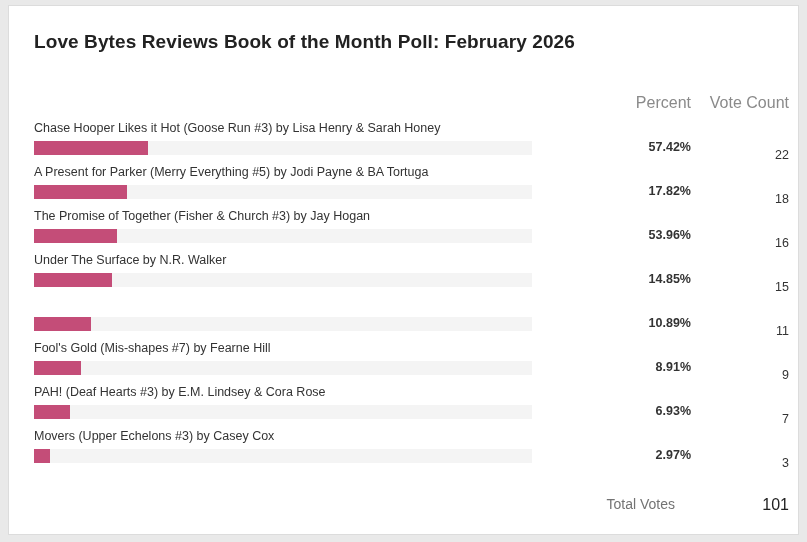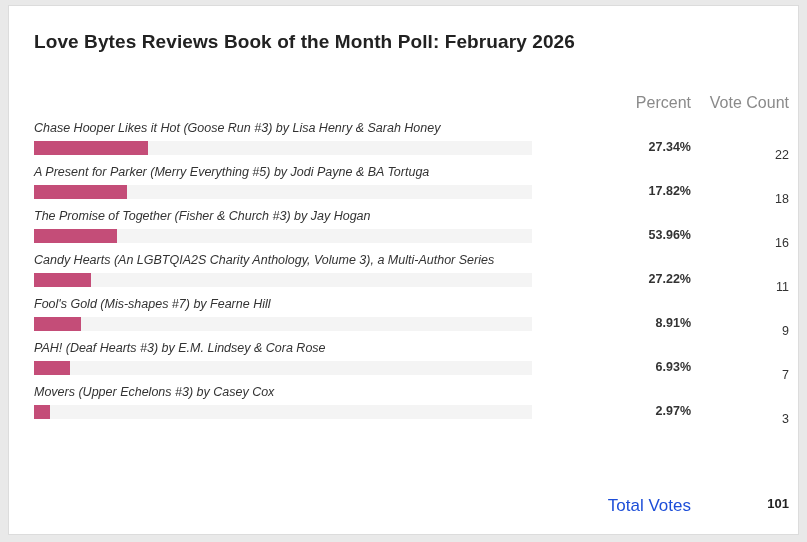--- a/index.html
+++ b/index.html
@@ -67,21 +67,20 @@
     position: relative;
     height: 44px;
   }
   .row-label {
     position: absolute;
     left: 25px;
     top: 5px;
     font-size: 12.5px;
     color: #333333;
     white-space: nowrap;
-    font-style: italic;
   }
   .bar-track {
     position: absolute;
     left: 25px;
     top: 25px;
     width: 498px;
     height: 14px;
     background: #f4f4f4;
   }
   .bar-fill {
@@ -112,33 +111,33 @@
   }
   .footer {
     position: absolute;
     left: 0;
     top: 490px;
     width: 100%;
     height: 20px;
   }
   .footer-label {
     position: absolute;
-    left: 560px;
+    left: 544px;
     width: 122px;
     text-align: right;
-    font-size: 17px;
-    color: #1d4ed8;
+    font-size: 14px;
+    color: #737373;
   }
   .footer-value {
     position: absolute;
     left: 690px;
     width: 90px;
     text-align: right;
-    font-size: 13px;
-    font-weight: bold;
+    font-size: 16px;
+    font-weight: normal;
     color: #222222;
   }
 </style>
 </head>
 <body>
 
 <div class="screen">
   <div class="card">
 
     <div class="poll-title">Love Bytes Reviews Book of the Month Poll: February 2026</div>
@@ -148,21 +147,21 @@
       <div class="hdr-votes">Vote Count</div>
     </div>
 
     <div class="rows">
 
       <div class="row">
         <div class="row-label">Chase Hooper Likes it Hot (Goose Run #3) by Lisa Henry &amp; Sarah Honey</div>
         <div class="bar-track" style="background: rgb(244, 244, 244); width: 498px;">
           <div class="bar-fill" style="width: 114px; background: rgb(196, 77, 120);"></div>
         </div>
-        <div class="row-percent">27.34%</div>
+        <div class="row-percent">57.42%</div>
         <div class="row-votes">22</div>
       </div>
 
       <div class="row">
         <div class="row-label">A Present for Parker (Merry Everything #5) by Jodi Payne &amp; BA Tortuga</div>
         <div class="bar-track" style="background: rgb(244, 244, 244); width: 498px;">
           <div class="bar-fill" style="width: 93.2727px; background: rgb(196, 77, 120);"></div>
         </div>
         <div class="row-percent">17.82%</div>
         <div class="row-votes">18</div>
@@ -170,27 +169,34 @@
 
       <div class="row">
         <div class="row-label">The Promise of Together (Fisher &amp; Church #3) by Jay Hogan</div>
         <div class="bar-track" style="background: rgb(244, 244, 244); width: 498px;">
           <div class="bar-fill" style="width: 82.9091px; background: rgb(196, 77, 120);"></div>
         </div>
         <div class="row-percent">53.96%</div>
         <div class="row-votes">16</div>
       </div>
 
-
-      <div class="row">
-        <div class="row-label">Candy Hearts (An LGBTQIA2S Charity Anthology, Volume 3), a Multi-Author Series</div>
+      <div class="row">
+        <div class="row-label">Under The Surface by N.R. Walker</div>
+        <div class="bar-track" style="background: rgb(244, 244, 244); width: 498px;">
+          <div class="bar-fill" style="width: 77.7273px; background: rgb(196, 77, 120);"></div>
+        </div>
+        <div class="row-percent">14.85%</div>
+        <div class="row-votes">15</div>
+      </div>
+
+      <div class="row">
         <div class="bar-track" style="background: rgb(244, 244, 244); width: 498px;">
           <div class="bar-fill" style="width: 57px; background: rgb(196, 77, 120);"></div>
         </div>
-        <div class="row-percent">27.22%</div>
+        <div class="row-percent">10.89%</div>
         <div class="row-votes">11</div>
       </div>
 
       <div class="row">
         <div class="row-label">Fool's Gold (Mis-shapes #7) by Fearne Hill</div>
         <div class="bar-track" style="background: rgb(244, 244, 244); width: 498px;">
           <div class="bar-fill" style="width: 46.6364px; background: rgb(196, 77, 120);"></div>
         </div>
         <div class="row-percent">8.91%</div>
         <div class="row-votes">9</div>

